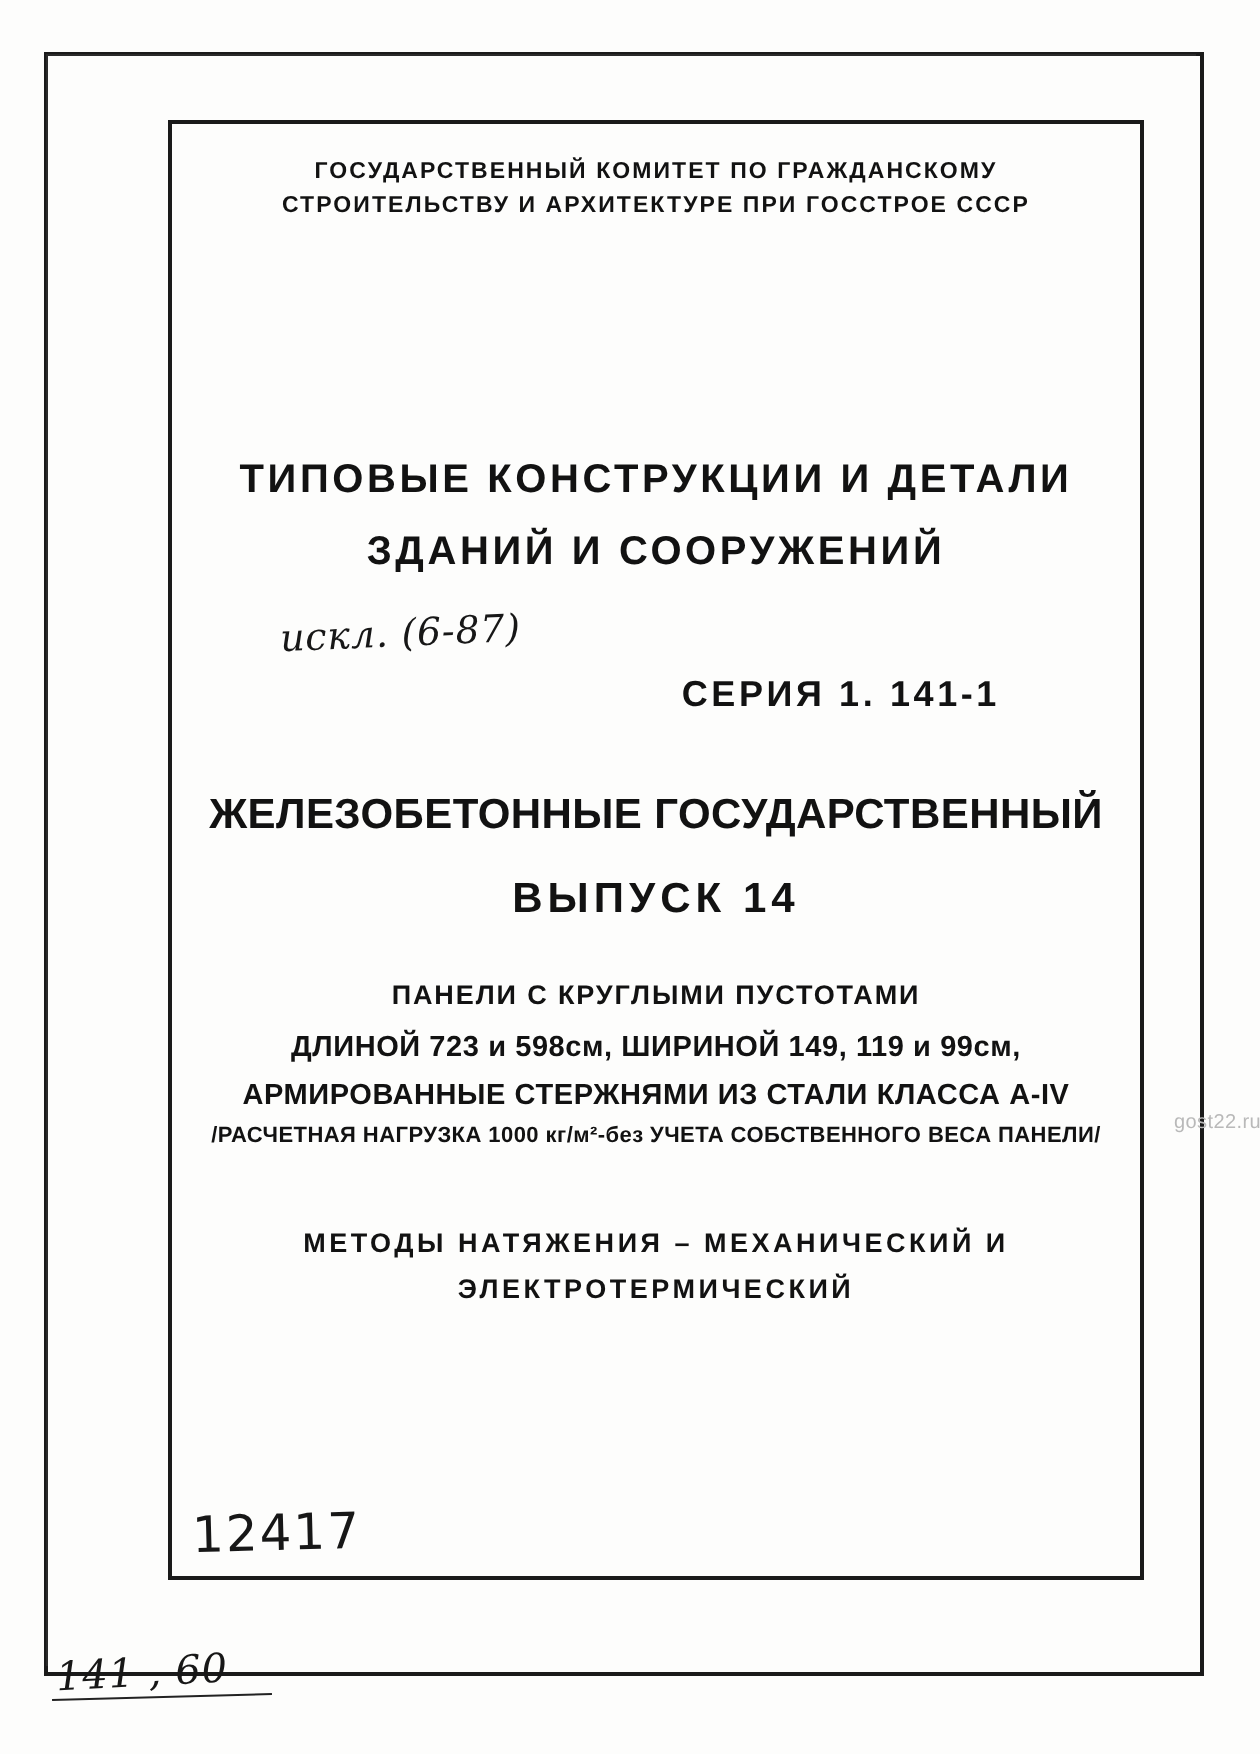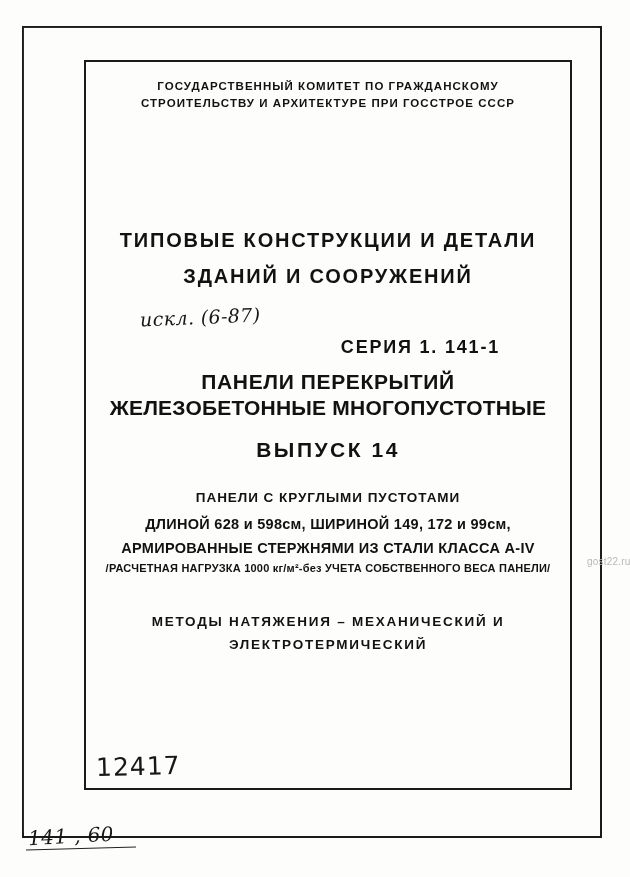--- a/index.html
+++ b/index.html
@@ -241,30 +241,29 @@
 СТРОИТЕЛЬСТВУ И АРХИТЕКТУРЕ ПРИ ГОССТРОЕ  СССР</div>
 
   <div class="txt" id="title-line1">ТИПОВЫЕ КОНСТРУКЦИИ  И  ДЕТАЛИ</div>
 
   <div class="txt" id="title-line2">ЗДАНИЙ  И СООРУЖЕНИЙ</div>
 
   <div class="hand" id="hand-excl">искл. (6-87)</div>
 
   <div class="txt" id="series">СЕРИЯ  1. 141-1</div>
 
-  <div class="txt" id="subject1">ПАНЕЛИ  ПЕРЕКРЫТИЙ</div>
-
-  <div class="txt" id="subject2">ЖЕЛЕЗОБЕТОННЫЕ МНОГОПУСТОТНЫЕ</div>
+
+  <div class="txt" id="subject2">ЖЕЛЕЗОБЕТОННЫЕ ГОСУДАРСТВЕННЫЙ</div>
 
   <div class="txt" id="issue">ВЫПУСК 14</div>
 
 
   <div class="txt" id="desc2">ПАНЕЛИ С КРУГЛЫМИ ПУСТОТАМИ</div>
 
-  <div class="txt" id="desc3">ДЛИНОЙ 628 и 598см, ШИРИНОЙ  149,  172 и 99см,</div>
+  <div class="txt" id="desc3">ДЛИНОЙ 723 и 598см, ШИРИНОЙ  149,  119 и 99см,</div>
 
   <div class="txt" id="desc4">АРМИРОВАННЫЕ СТЕРЖНЯМИ ИЗ СТАЛИ КЛАССА А-IV</div>
 
   <div class="txt" id="note">/РАСЧЕТНАЯ НАГРУЗКА 1000 кг/м²-без УЧЕТА СОБСТВЕННОГО ВЕСА ПАНЕЛИ/</div>
 
   <div class="txt" id="methods1">МЕТОДЫ  НАТЯЖЕНИЯ  –  МЕХАНИЧЕСКИЙ   И</div>
 
   <div class="txt" id="methods2">ЭЛЕКТРОТЕРМИЧЕСКИЙ</div>
 
   <div class="hand" id="hand-number">12417</div>

